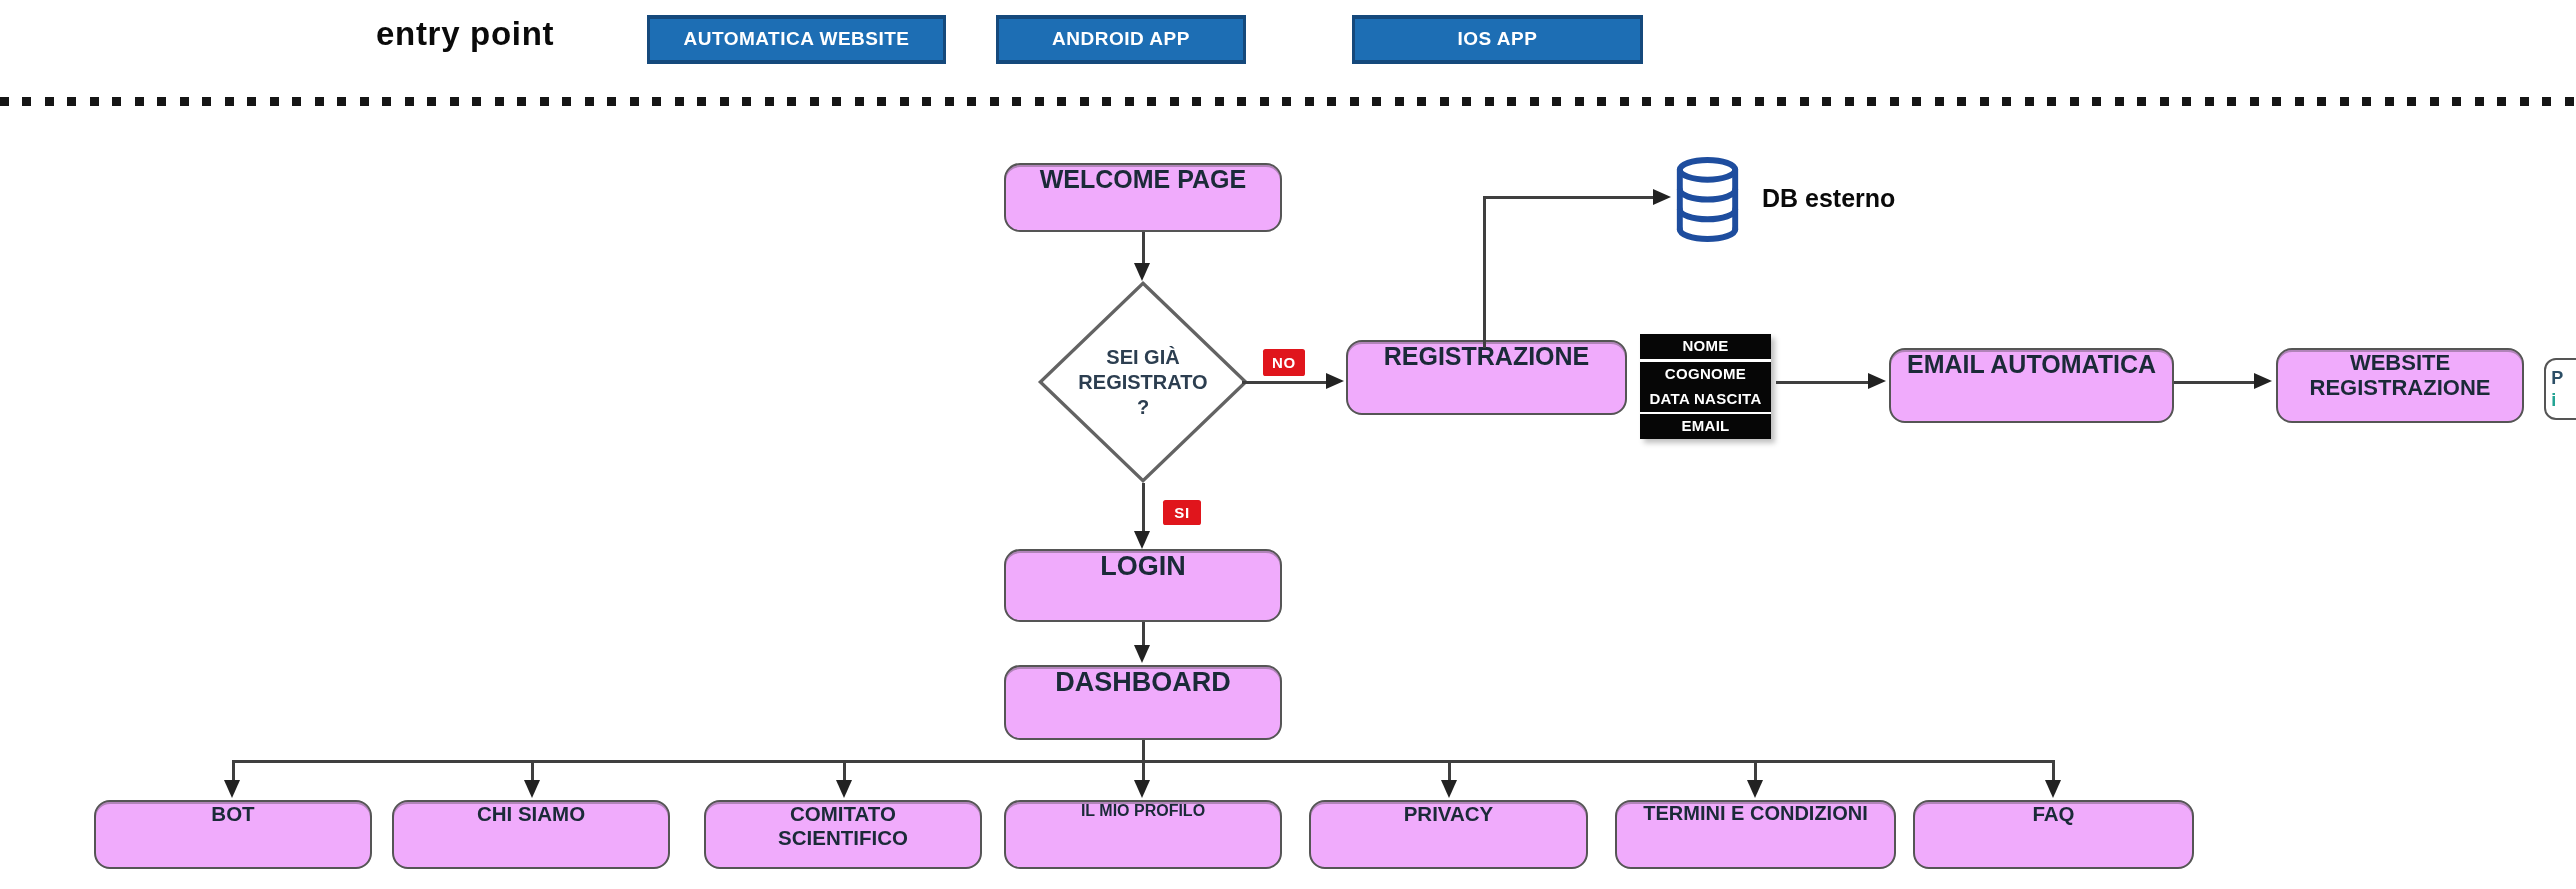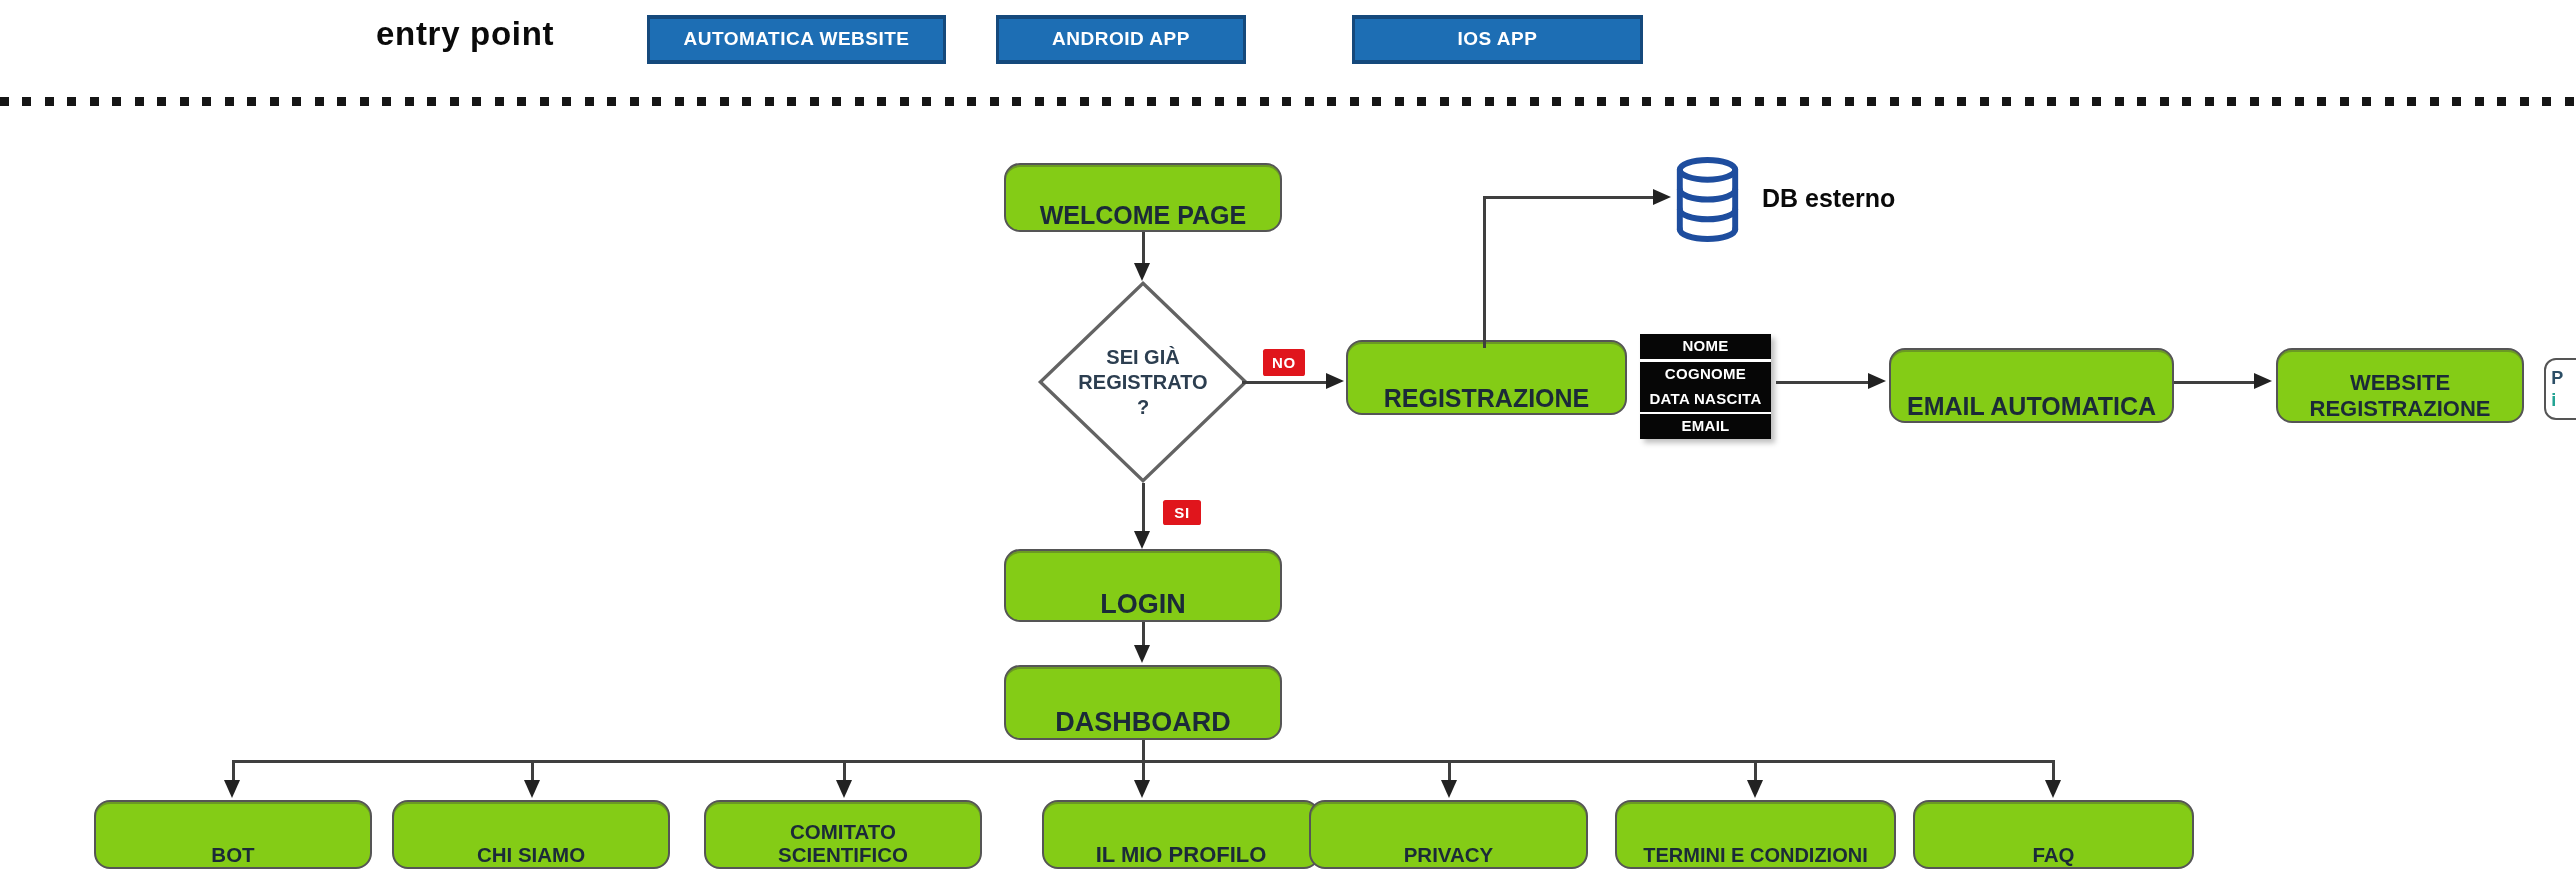--- a/index.html
+++ b/index.html
@@ -17,24 +17,24 @@
     background:#1d6eb4;border:3.3px solid #15497c;border-top-width:4.6px;border-bottom-width:4.6px;
     color:#ffffff;font-weight:700;font-size:19px;letter-spacing:0.5px;
     display:flex;align-items:center;justify-content:center;cursor:pointer;
   }
   .dotted-sep{
     position:absolute;left:0;top:97px;width:2576px;height:8.6px;
     background:repeating-linear-gradient(to right,#161616 0 8.6px,transparent 8.6px 22.5px);
   }
   
   .node{
-    position:absolute;box-sizing:border-box;background:#84cc16;
+    position:absolute;box-sizing:border-box;background:#f0abfc;
     border:2.6px solid #555555;border-radius:16px;
     box-shadow:inset 0 2px 0 rgba(60,60,60,.35);
-    display:flex;align-items:flex-end;justify-content:center;text-align:center;
+    display:flex;align-items:flex-start;justify-content:center;text-align:center;
     color:#1b2a38;font-weight:700;
   }
   .node .lbl{display:block;line-height:1.15;}
   
   .h-line{position:absolute;height:2.6px;background:#3f3f3f;}
   .v-line{position:absolute;width:2.6px;background:#3f3f3f;}
   .arr-down{position:absolute;width:0;height:0;
     border-left:8.6px solid transparent;border-right:8.6px solid transparent;
     border-top:18px solid #222222;}
   .arr-right{position:absolute;width:0;height:0;
@@ -195,21 +195,21 @@
 
   <div class="node" style="left:94px;top:800px;width:278px;height:69px;font-size:20.5px;">
     <span class="lbl">BOT</span>
   </div>
   <div class="node" style="left:392px;top:800px;width:278px;height:69px;font-size:20.5px;">
     <span class="lbl">CHI SIAMO</span>
   </div>
   <div class="node" style="left:704px;top:800px;width:278px;height:69px;font-size:20.5px;">
     <span class="lbl" style="max-width:185px;">COMITATO SCIENTIFICO</span>
   </div>
-  <div class="node" style="left:1004px;top:800px;width:278px;height:69px;font-size:22px;margin-left:38px;">
+  <div class="node" style="left:1004px;top:800px;width:278px;height:69px;font-size:16px;">
     <span class="lbl">IL MIO PROFILO</span>
   </div>
   <div class="node" style="left:1309px;top:800px;width:279px;height:69px;font-size:20.5px;">
     <span class="lbl">PRIVACY</span>
   </div>
   <div class="node" style="left:1615px;top:800px;width:281px;height:69px;font-size:20px;">
     <span class="lbl">TERMINI E CONDIZIONI</span>
   </div>
   <div class="node" style="left:1913px;top:800px;width:281px;height:69px;font-size:20.5px;">
     <span class="lbl">FAQ</span>

